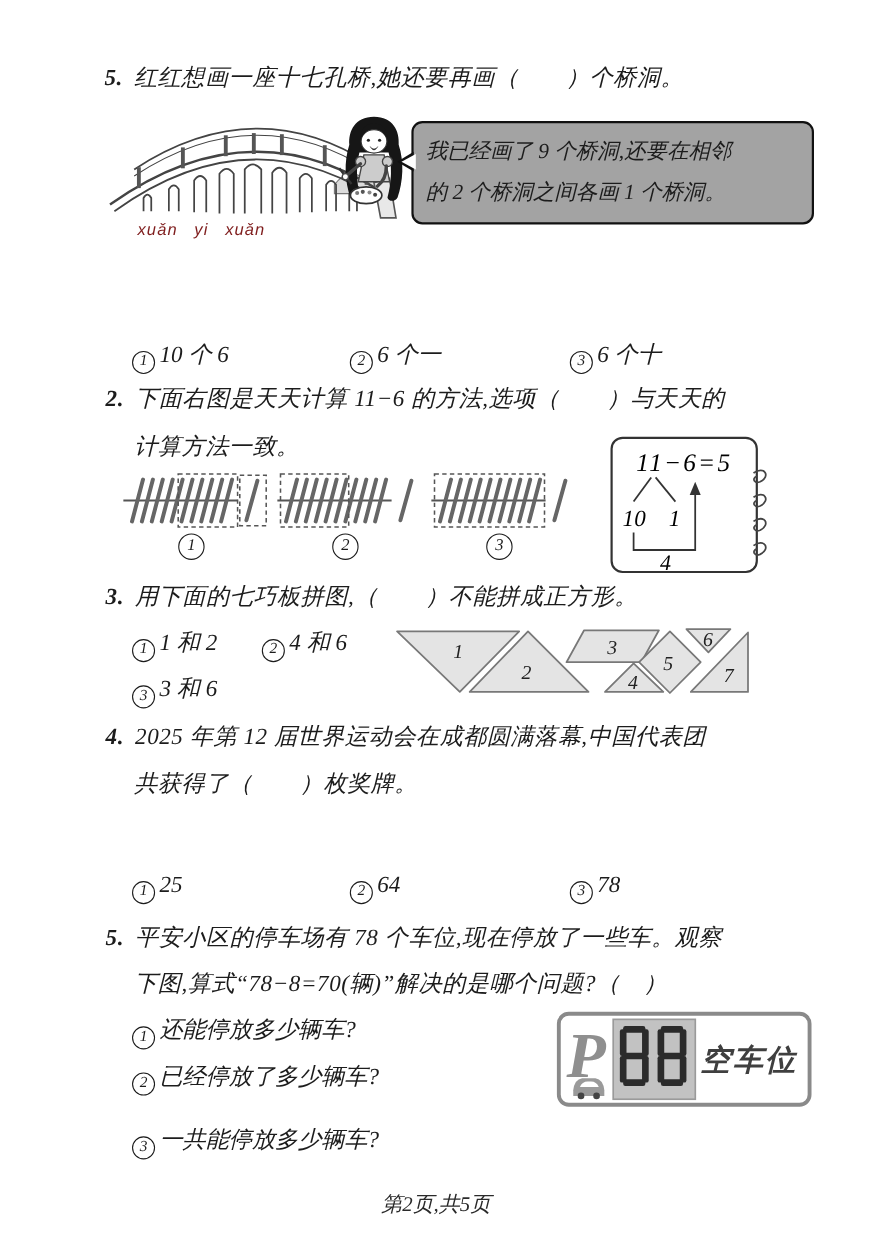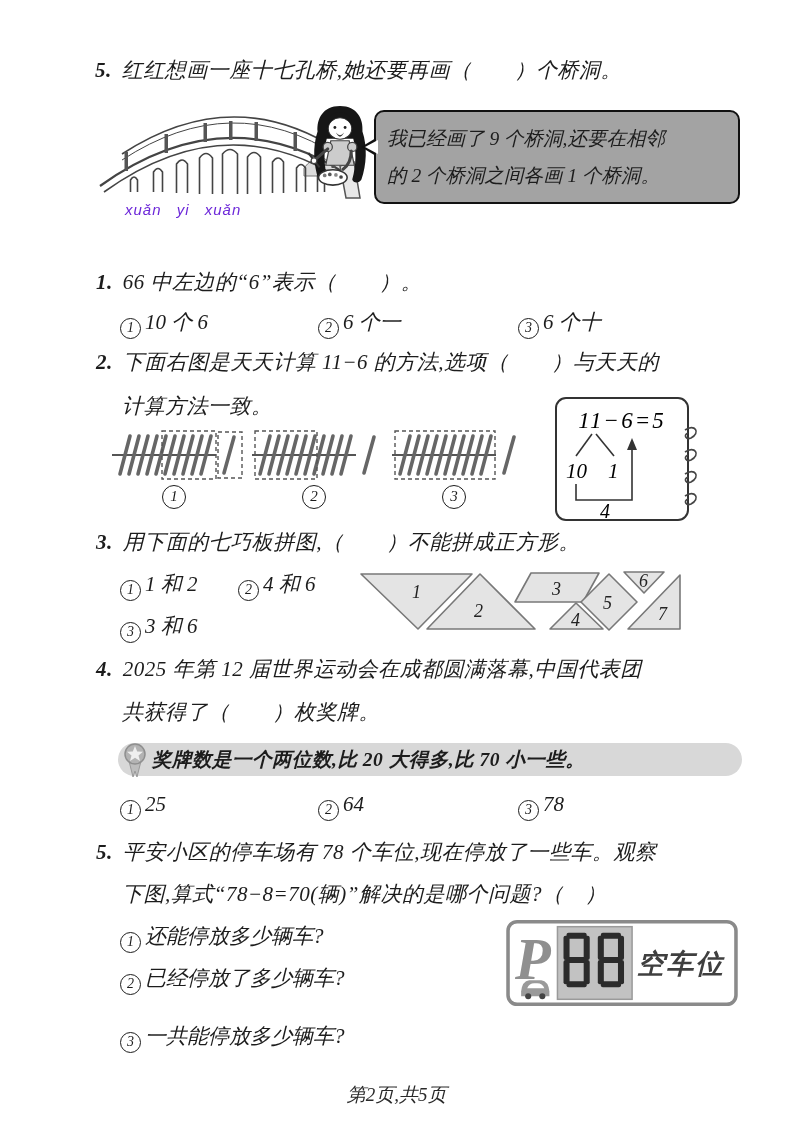--- a/index.html
+++ b/index.html
@@ -3,21 +3,21 @@
 <meta charset="utf-8">
 <style>
   html,body{margin:0;padding:0;background:#e8e8e8;}
   .page{position:relative;width:793px;height:1122px;background:#ffffff;margin:0 auto;
         font-family:"Liberation Serif", serif;color:#1c1c1c;overflow:hidden;font-style:italic;}
   .abs{position:absolute;}
   .qline{font-size:21px;white-space:nowrap;letter-spacing:0.5px;}
   .qnum{font-weight:bold;margin-right:10px;}
   .sans{font-family:"Liberation Sans", sans-serif;}
   .header{font-size:23px;font-weight:bold;letter-spacing:1px;}
-  .pinyin{font-size:15px;color:#6d28d9;word-spacing:10px;letter-spacing:1px;}
+  .pinyin{font-size:15px;color:#7f1d1d;word-spacing:10px;letter-spacing:1px;}
   .opt{font-size:21px;white-space:nowrap;}
   .circ{display:inline-flex;align-items:center;justify-content:center;width:21px;height:21px;
         border:1.5px solid #1c1c1c;border-radius:50%;font-size:14px;box-sizing:border-box;
         margin-right:4px;vertical-align:-3px;font-family:"Liberation Serif", serif;}
   .bubble{position:absolute;left:374px;top:110px;width:340px;border:2px solid #111;
           border-radius:10px;padding:8px 11px;font-size:19.5px;line-height:37px;
           white-space:nowrap;background:#a3a3a3;}
   .tail1{position:absolute;left:-15px;top:26px;width:0;height:0;
          border-top:9px solid transparent;border-bottom:9px solid transparent;border-right:15px solid #111;}
   .tail2{position:absolute;left:-11px;top:28px;width:0;height:0;
@@ -89,23 +89,20 @@
 
   <div class="bubble">
     <span class="tail1"></span>
     <span class="tail2"></span>
     <div>我已经画了 9 个桥洞,还要在相邻</div>
     <div>的 2 个桥洞之间各画 1 个桥洞。</div>
   </div>
 
   <div class="abs sans pinyin" style="left:125px;top:201px;">xuǎn yi xuǎn</div>
 
-  <div class="abs qline" style="left:96px;top:268px;">
-    <span class="qnum">1.</span><span>66 中左边的“6”表示（　　）。</span>
-  </div>
   <div class="abs opt" style="left:120px;top:308px;">
     <span class="circ">1</span><span>10 个 6</span>
   </div>
   <div class="abs opt" style="left:318px;top:308px;">
     <span class="circ">2</span><span>6 个一</span>
   </div>
   <div class="abs opt" style="left:518px;top:308px;">
     <span class="circ">3</span><span>6 个十</span>
   </div>
 
@@ -220,28 +217,20 @@
       <text x="279" y="19">6</text>
       <text x="298" y="52">7</text>
     </g>
   </svg>
 
   <div class="abs qline" style="left:96px;top:655px;">
     <span class="qnum">4.</span><span>2025 年第 12 届世界运动会在成都圆满落幕,中国代表团</span>
   </div>
   <div class="abs qline" style="left:122px;top:698px;">共获得了（　　）枚奖牌。</div>
 
-  <div class="hintpill">
-    <svg class="abs" style="left:2px;top:-2px;" width="30" height="38" viewBox="0 0 30 38">
-      <polygon points="9,20 13,36 15,30 17,36 21,20" fill="#bdbdbd" stroke="#999" stroke-width="1"></polygon>
-      <circle cx="15" cy="13" r="10" fill="#b3b3b3" stroke="#8f8f8f" stroke-width="1.5"></circle>
-      <polygon points="15,5 17.2,10.5 23,10.8 18.5,14.5 20,20 15,16.8 10,20 11.5,14.5 7,10.8 12.8,10.5" fill="#efefef"></polygon>
-    </svg>
-    <span class="hinttext">奖牌数是一个两位数,比 20 大得多,比 70 小一些。</span>
-  </div>
 
   <div class="abs opt" style="left:120px;top:792px;">
     <span class="circ">1</span><span>25</span>
   </div>
   <div class="abs opt" style="left:318px;top:792px;">
     <span class="circ">2</span><span>64</span>
   </div>
   <div class="abs opt" style="left:518px;top:792px;">
     <span class="circ">3</span><span>78</span>
   </div>

